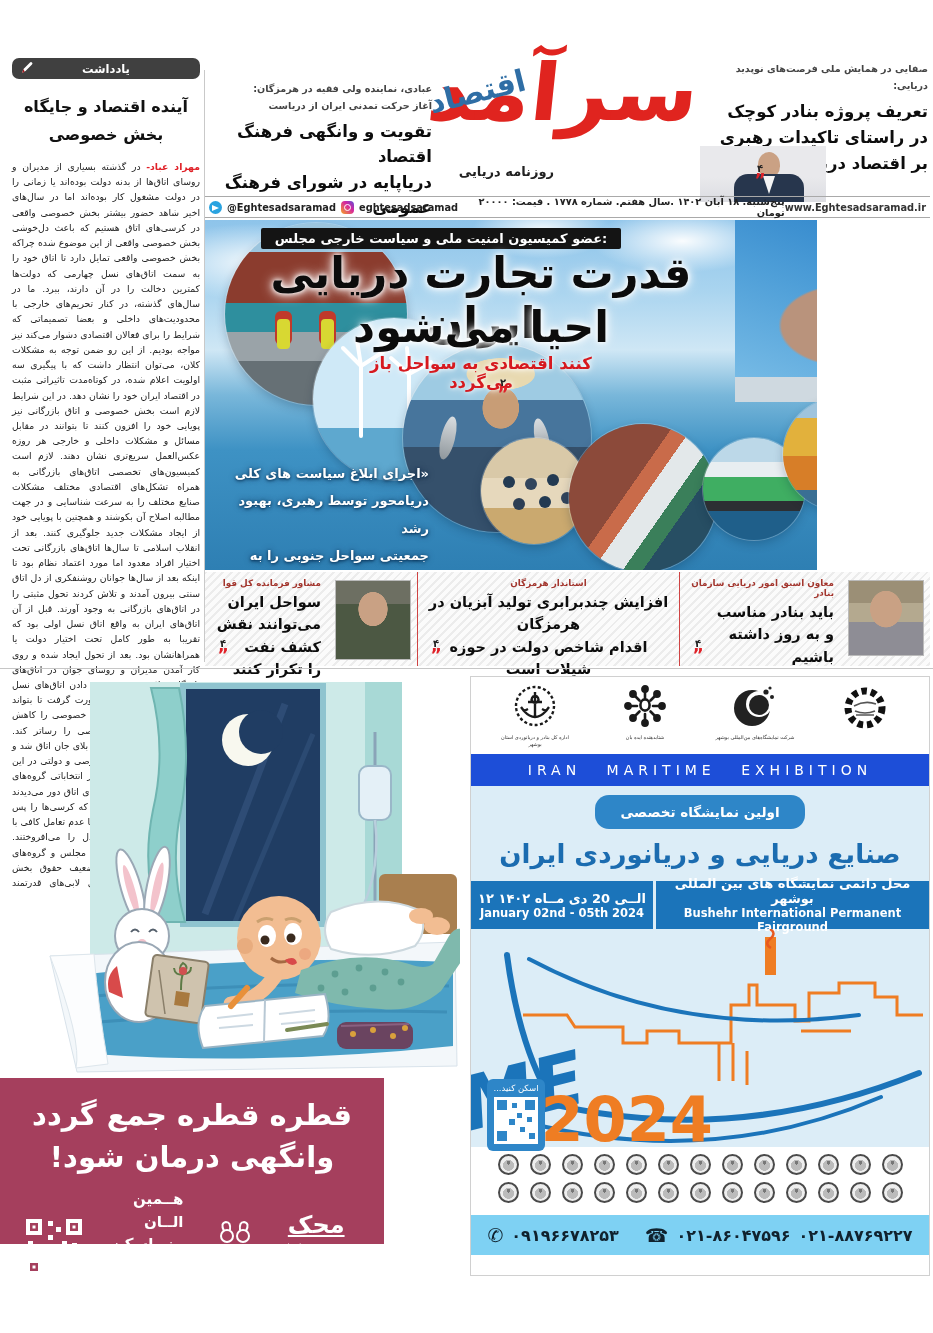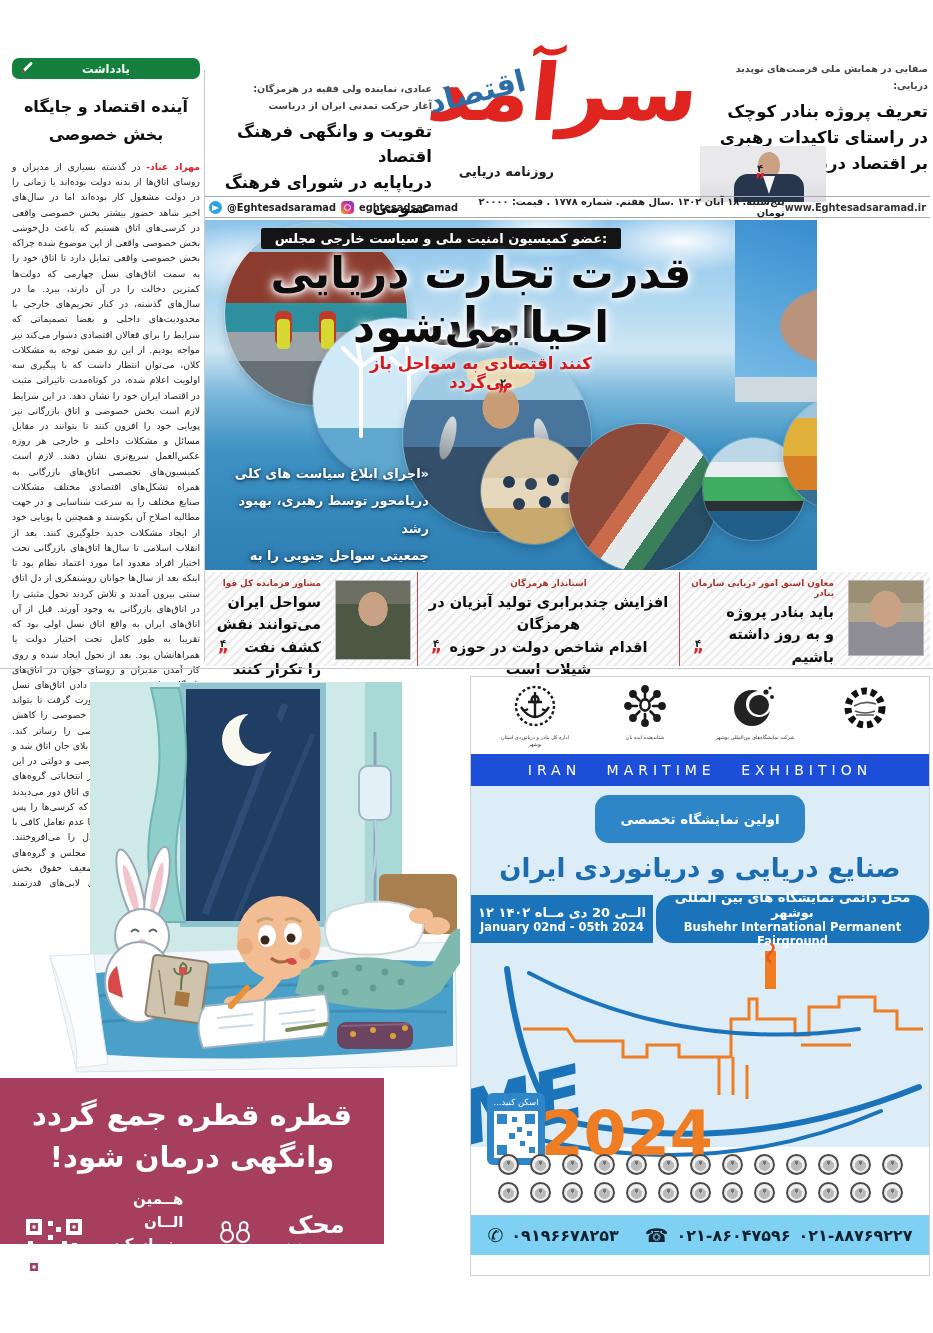--- a/index.html
+++ b/index.html
@@ -2,21 +2,21 @@
 <html lang="fa" dir="rtl"><head>
 <meta charset="utf-8">
 <style>
   html,body{margin:0;padding:0;background:#fff;}
   *{box-sizing:border-box;}
   .page{position:relative;width:933px;height:1333px;background:#fff;overflow:hidden;
         font-family:"DejaVu Sans",sans-serif;direction:rtl;color:#111;}
   .ml{white-space:pre-line;}
   
   .note-col{position:absolute;left:12px;top:58px;width:188px;height:610px;}
-  .note-badge{position:relative;height:21px;background:#15803d;border-radius:7px;color:#fff;
+  .note-badge{position:relative;height:21px;background:#404040;border-radius:7px;color:#fff;
               display:flex;align-items:center;justify-content:center;font-size:11.5px;font-weight:bold;}
   .note-badge .pen{position:absolute;left:8px;top:3px;}
   .note-title{font-size:16px;font-weight:bold;text-align:center;line-height:1.75;margin:14px 0 10px;}
   .note-body{font-size:9.3px;line-height:1.64;text-align:justify;color:#222;}
   .note-body .author{color:#e02128;font-weight:bold;}
   .vline{position:absolute;left:204px;top:70px;height:592px;border-left:1px solid #c9c9c9;}
   
   .head-left{position:absolute;left:208px;top:80px;width:224px;text-align:right;}
   .kicker{font-size:9.6px;font-weight:bold;color:#444;line-height:1.8;}
   .head-left .hl{font-size:16.5px;font-weight:bold;line-height:1.55;margin-top:4px;color:#0d0d0d;}
@@ -124,40 +124,40 @@
   
   .mahak{position:absolute;left:0;top:1078px;width:384px;height:166px;background:#a53f5d;color:#fff;
          padding:16px 26px 10px;}
   .mahak-h{font-size:29px;font-weight:bold;text-align:center;line-height:1.45;}
   .mahak-bottom{display:flex;direction:ltr;justify-content:center;align-items:center;gap:23px;margin-top:10px;}
   .mscan{color:#fff;text-align:right;font-weight:bold;}
   .mscan .l{font-size:15px;line-height:1.5;}
   .mscan .ph{font-size:12px;margin-top:3px;border-top:1px solid rgba(255,255,255,.0);direction:ltr;}
   .mbrand{display:flex;direction:ltr;align-items:center;gap:8px;}
   .mbrand .txt{text-align:center;}
-  .mbrand .nm{font-size:24px;font-weight:bold;line-height:1;}
+  .mbrand .nm{font-size:24px;font-weight:bold;line-height:1;text-decoration:underline;}
   .mbrand .sb{font-size:6.3px;margin-top:4px;line-height:1.5;}
   .msite{font-size:10px;letter-spacing:2px;margin-top:4px;direction:ltr;}
   
   .expo{position:absolute;left:470px;top:676px;width:460px;height:600px;border:1px solid #d0d0d0;
         background:#fff;overflow:hidden;}
   .expo-logos{height:77px;display:flex;direction:ltr;justify-content:center;align-items:flex-start;gap:30px;padding-top:7px;}
   .elogo{width:80px;text-align:center;}
   .elogo .cap{font-size:5px;color:#333;margin-top:2px;line-height:1.4;}
   .expo-bar{height:32px;background:#1d4ed8;color:#fff;display:flex;align-items:center;justify-content:center;
             font-size:14px;font-weight:normal;letter-spacing:5px;word-spacing:16px;direction:ltr;}
   .expo-body{background:#dcedf7;padding-top:9px;height:361px;}
   .expo-pill{width:210px;margin:0 auto;background:#2e86c8;color:#fff;font-size:13.5px;font-weight:bold;
-             text-align:center;padding:16px 0;border-radius:14px;}
+             text-align:center;padding:9px 0;border-radius:14px;}
   .expo-title{color:#1b6cb0;font-size:26px;font-weight:bold;text-align:center;margin-top:10px;}
   .expo-info{display:flex;direction:ltr;margin-top:12px;height:48px;gap:3px;}
   .expo-info .cell{background:#1b74ba;color:#fff;display:flex;flex-direction:column;justify-content:center;
                    text-align:center;font-weight:bold;}
   .cell-date{width:40%;}
-  .cell-venue{width:60%;border-radius:17px;}
+  .cell-venue{width:60%;}
   .cell .fa{font-size:13px;}
   .cell .en{font-size:11.5px;direction:ltr;}
   .expo-ime{height:228px;}
   .expo-sponsors{background:#fff;padding:7px 10px 5px;}
   .sprow{display:flex;direction:ltr;justify-content:center;gap:11px;margin-bottom:7px;}
   .sp{width:21px;height:21px;border-radius:50%;border:2px solid #4a4a4a;
       background:radial-gradient(circle 3px at 50% 40%, #777 60%, transparent 62%),
                  radial-gradient(circle 9px at 50% 55%, #bbb 60%, #eee 62%);}
   .expo-phone{height:40px;background:#7ed1f3;display:flex;direction:ltr;align-items:center;justify-content:center;
               gap:26px;font-size:16px;font-weight:bold;color:#10222e;}
@@ -270,21 +270,21 @@
     <div class="lead-cap ml">«اجرای ابلاغ سیاست های کلی
 دریامحور توسط رهبری، بهبود رشد
 جمعیتی سواحل جنوبی را به دنبال دارد</div>
   </section>
 
   <section class="quotes">
     <div class="qbox q0">
       <div class="qphoto"></div>
       <div class="qcontent">
         <div class="qkick">معاون اسبق امور دریایی سازمان بنادر</div>
-        <div class="qhl ml">باید بنادر پروژه
+        <div class="qhl ml">باید بنادر مناسب
 و به روز داشته باشیم</div>
       </div>
       <div class="mark">
         <span class="num">۴</span>
         <span class="q">”</span>
       </div>
     </div>
     <div class="qbox q1">
       <div class="qcontent">
         <div class="qkick">استاندار هرمزگان</div>

